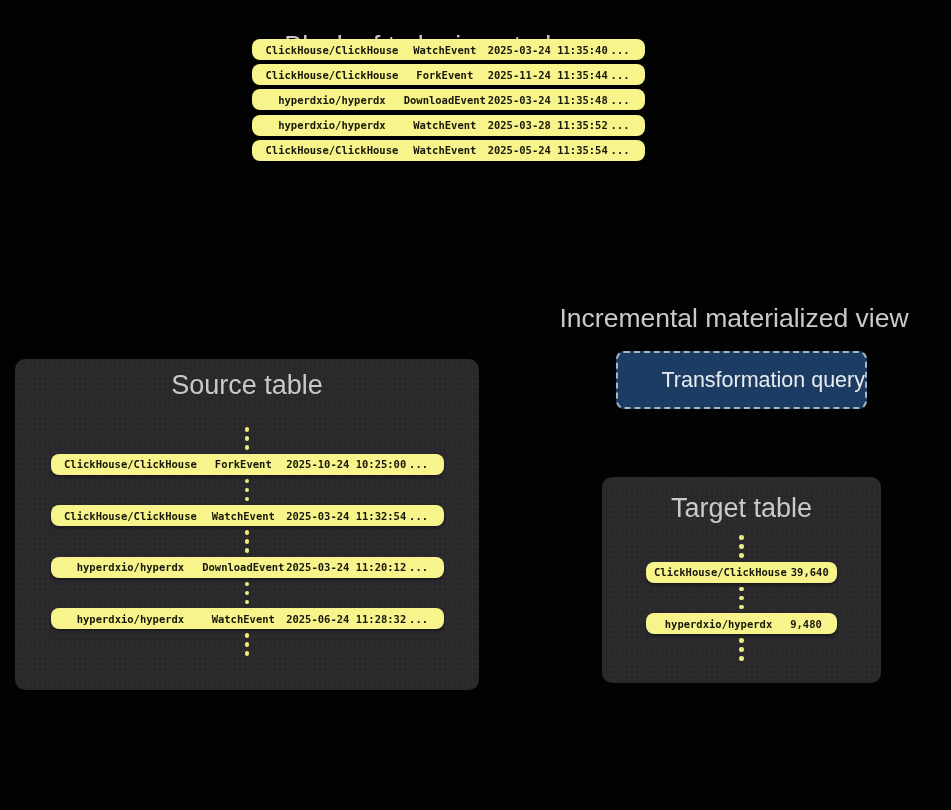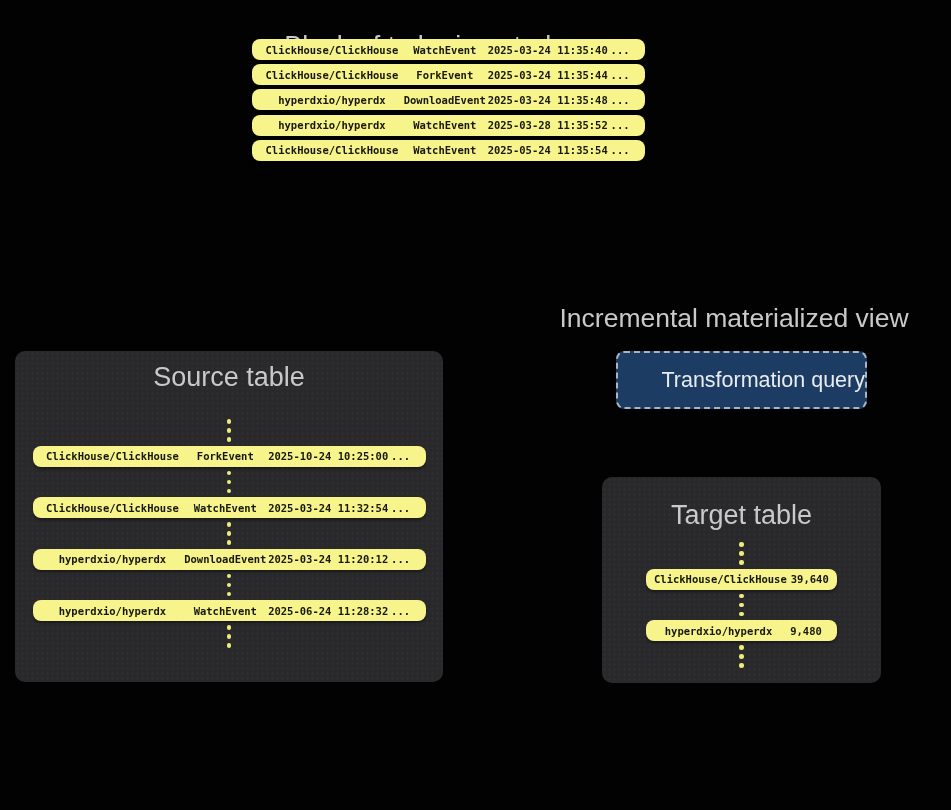--- a/index.html
+++ b/index.html
@@ -29,24 +29,24 @@
   }
   .yrow span { text-align:center; white-space:nowrap; overflow:visible; }
 
   
   .panel {
     position:absolute; background:var(--panel-bg,#29292c); border-radius:10px;
     display:flex; flex-direction:column; align-items:center;
     background-image:radial-gradient(rgba(255,255,255,.022) 1px, transparent 1.2px);
     background-size:5px 5px;
   }
-  #source-panel { left:15px; top:351px; width:428px; height:331px; }
+  #source-panel { left:15px; top:359px; width:464px; height:331px; }
   #target-panel { left:602px; top:477px; width:279px; height:206px; }
   #source-panel .sec-title { margin:8px 0 20px; line-height:36px; }
-  #target-panel .sec-title { margin:21px 0 6px; line-height:34px; }
+  #target-panel .sec-title { margin:14px 0 6px; line-height:34px; }
   .panel .yrow { width:393px; }
   #target-panel .yrow { width:191px; display:flex; justify-content:space-between; padding:0 8px; }
   .t-repo { flex:1; text-align:center; white-space:nowrap; }
   .t-count { text-align:right; min-width:46px; white-space:nowrap; }
 
   
   .dots { display:flex; flex-direction:column; gap:4.5px; margin:4px 0; }
   .dots i { width:4.5px; height:4.5px; border-radius:50%; background:var(--dot-color,#efec7c); }
 
   
@@ -67,21 +67,21 @@
   <div class="block-rows">
     <div class="yrow">
       <span>ClickHouse/ClickHouse</span>
       <span>WatchEvent</span>
       <span>2025-03-24 11:35:40</span>
       <span>...</span>
     </div>
     <div class="yrow">
       <span>ClickHouse/ClickHouse</span>
       <span>ForkEvent</span>
-      <span>2025-03-24 11:35:44</span>
+      <span>2025-11-24 11:35:44</span>
       <span>...</span>
     </div>
     <div class="yrow">
       <span>hyperdxio/hyperdx</span>
       <span>DownloadEvent</span>
       <span>2025-03-24 11:35:48</span>
       <span>...</span>
     </div>
     <div class="yrow">
       <span>hyperdxio/hyperdx</span>

